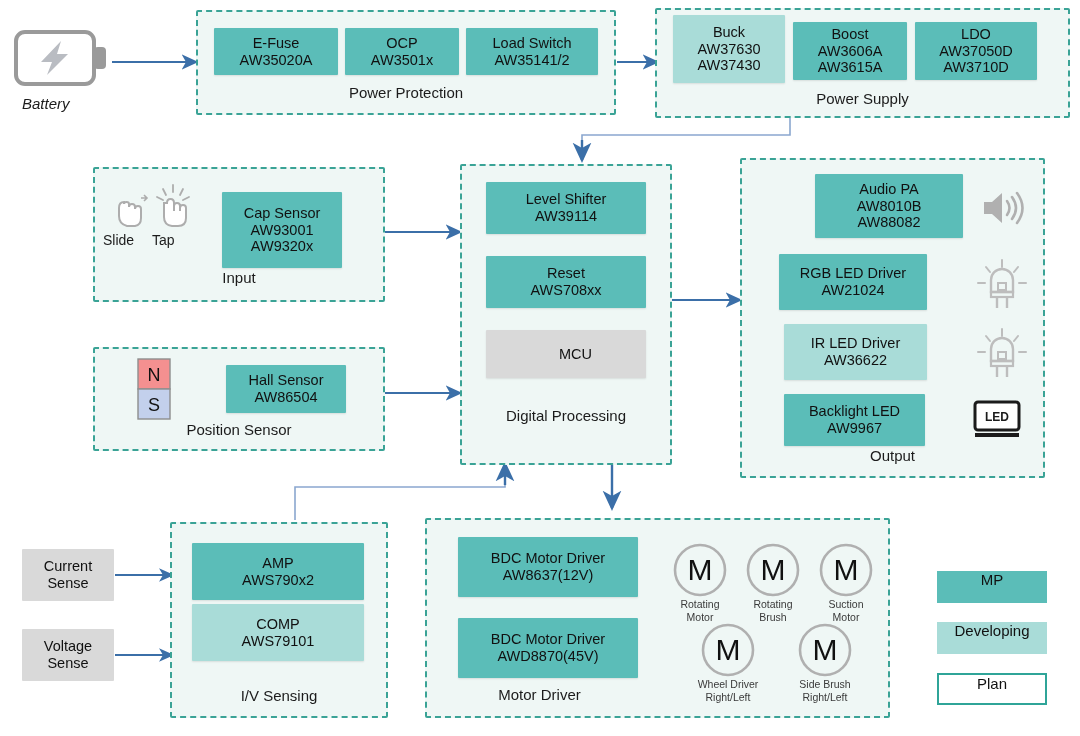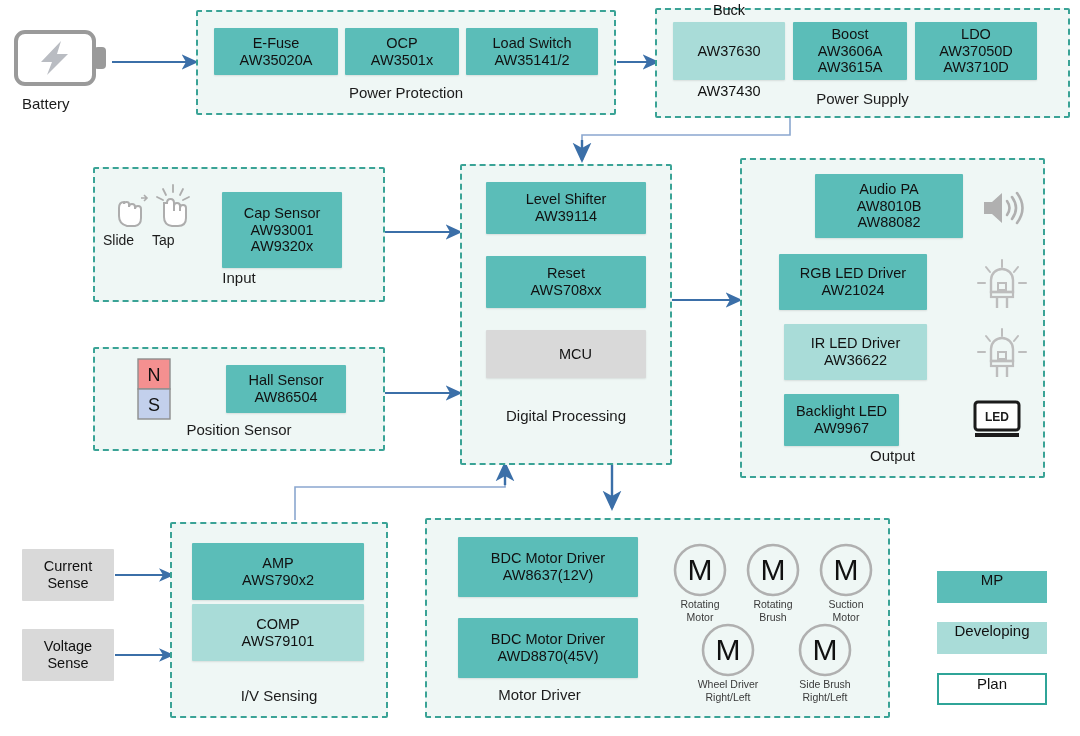--- a/index.html
+++ b/index.html
@@ -116,42 +116,42 @@
     <path d="M505,485 L505,464" fill="none" stroke="#3b6fa8" stroke-width="2.4" marker-end="url(#ah)"></path>
   </svg>
 
   <div class="icon" style="left:14px;top:28px;">
     <svg width="96" height="60" viewBox="0 0 96 60">
       <rect x="2" y="4" width="78" height="52" rx="9" ry="9" fill="#ffffff" stroke="#9a9a9a" stroke-width="4"></rect>
       <rect x="80" y="19" width="12" height="22" rx="4" ry="4" fill="#9a9a9a"></rect>
       <path d="M47 13 L27 34 L38 34 L33 47 L54 26 L43 26 Z" fill="#b9bcc2"></path>
     </svg>
   </div>
-  <div class="txt" style="left:22px;top:95px;">Battery</div>
+  <div class="txt" style="left:22px;top:95px;font-style:italic;">Battery</div>
 
   <div class="group" style="left:196px;top:10px;width:420px;height:105px;">
     <div class="group-label" style="top:72px;">Power Protection</div>
   </div>
   <div class="chip mp" style="left:214px;top:28px;width:124px;height:47px;">
     <span class="l">E-Fuse</span>
     <span class="l">AW35020A</span>
   </div>
   <div class="chip mp" style="left:345px;top:28px;width:114px;height:47px;">
     <span class="l">OCP</span>
     <span class="l">AW3501x</span>
   </div>
   <div class="chip mp" style="left:466px;top:28px;width:132px;height:47px;">
     <span class="l">Load Switch</span>
     <span class="l">AW35141/2</span>
   </div>
 
   <div class="group" style="left:655px;top:8px;width:415px;height:110px;">
     <div class="group-label" style="top:80px;">Power Supply</div>
   </div>
-  <div class="chip dev" style="left:673px;top:22px;width:112px;height:58px;gap:24px;">
+  <div class="chip dev" style="left:673px;top:15px;width:112px;height:68px;">
     <span class="l">Buck</span>
     <span class="l">AW37630</span>
     <span class="l">AW37430</span>
   </div>
   <div class="chip mp" style="left:793px;top:22px;width:114px;height:58px;">
     <span class="l">Boost</span>
     <span class="l">AW3606A</span>
     <span class="l">AW3615A</span>
   </div>
   <div class="chip mp" style="left:915px;top:22px;width:122px;height:58px;">
@@ -229,21 +229,21 @@
     <span class="l">AW88082</span>
   </div>
   <div class="chip mp" style="left:779px;top:254px;width:148px;height:56px;">
     <span class="l">RGB LED Driver</span>
     <span class="l">AW21024</span>
   </div>
   <div class="chip dev" style="left:784px;top:324px;width:143px;height:56px;">
     <span class="l">IR LED Driver</span>
     <span class="l">AW36622</span>
   </div>
-  <div class="chip mp" style="left:784px;top:394px;width:115px;height:52px;">
+  <div class="chip mp" style="left:784px;top:394px;width:141px;height:52px;">
     <span class="l">Backlight LED</span>
     <span class="l">AW9967</span>
   </div>
 
   <div class="icon" style="left:980px;top:188px;">
     <svg width="48" height="40" viewBox="0 0 48 40">
       <path d="M4 14 L12 14 L22 5 L22 35 L12 26 L4 26 Z" fill="#b0b0b0"></path>
       <g stroke="#b0b0b0" stroke-width="2.6" fill="none" stroke-linecap="round">
         <path d="M27 13 q5 7 0 14"></path>
         <path d="M32 9 q8 11 0 22"></path>

